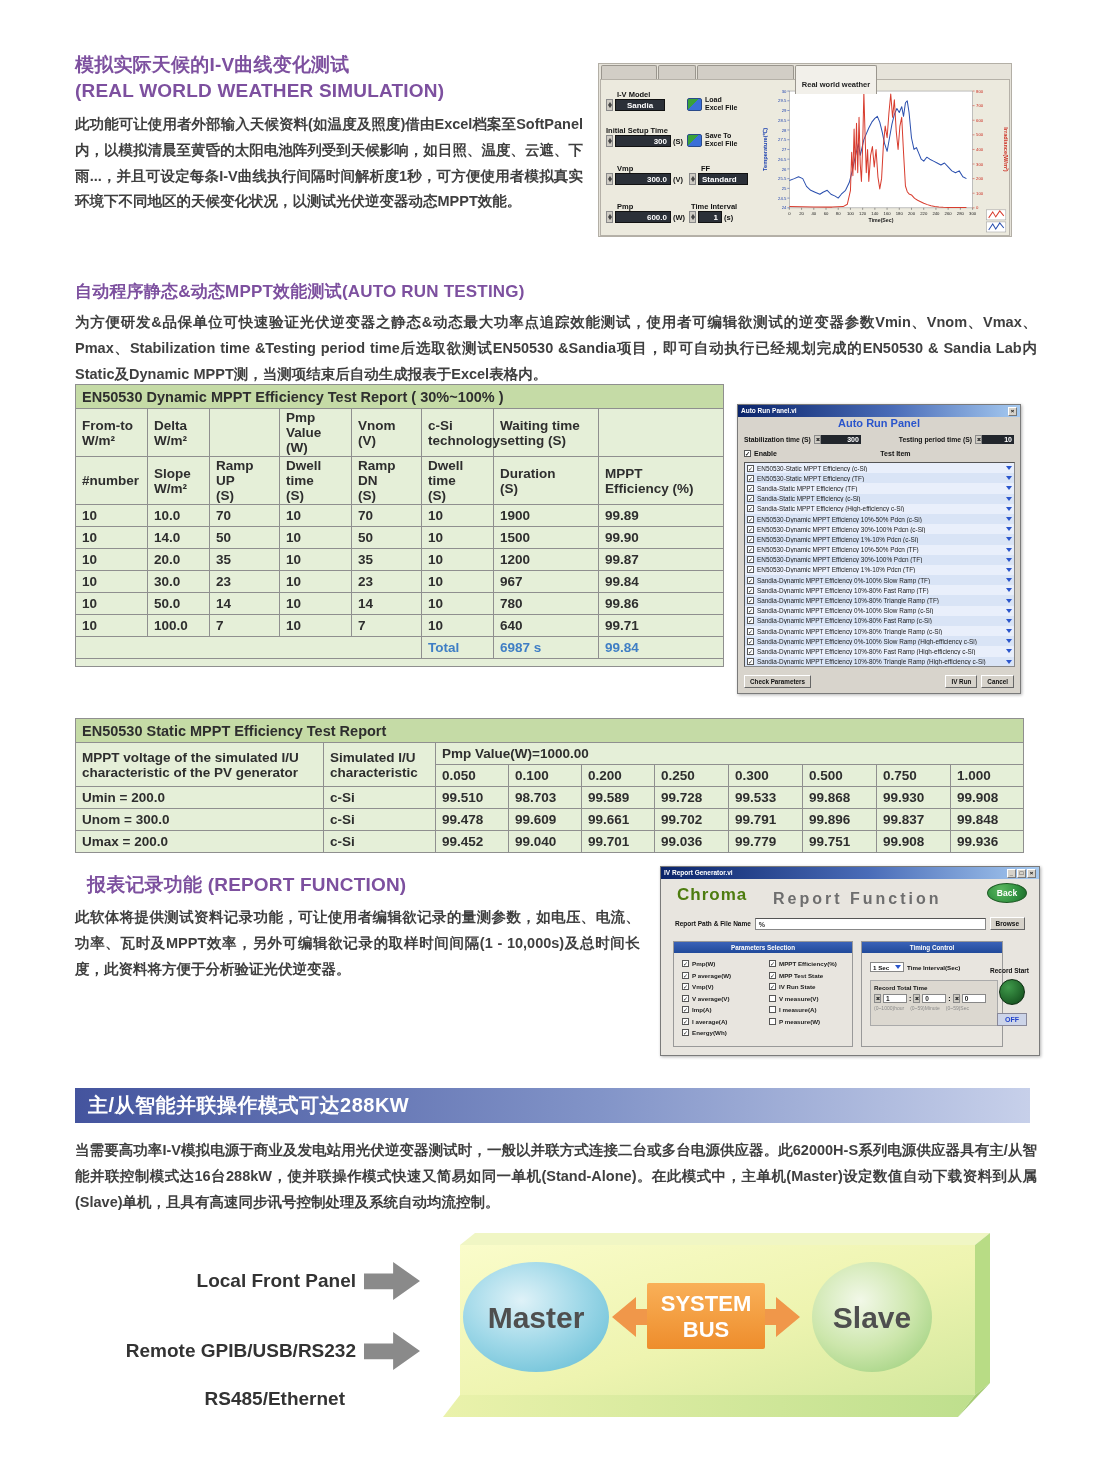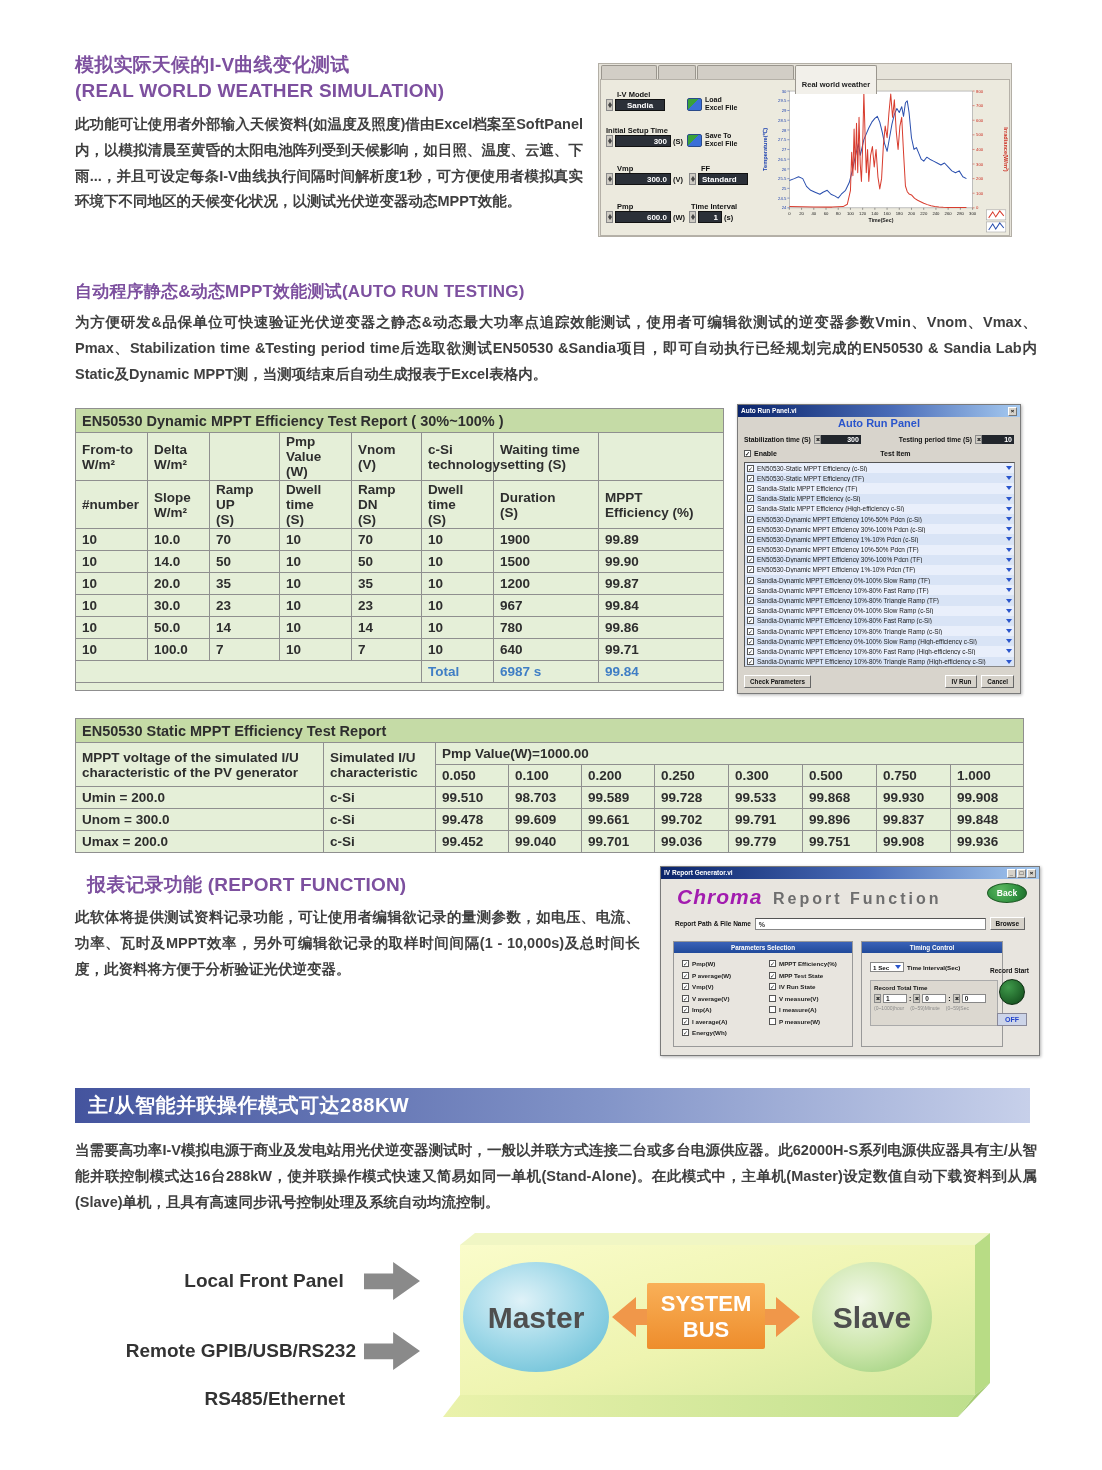--- a/index.html
+++ b/index.html
@@ -56,21 +56,21 @@
   .ar-row:nth-child(odd){background:#e9effb}
   .ar-row:nth-child(even){background:#d9e4f6}
   .cb{width:7px;height:7px;border:1px solid #555;background:#fff;font-size:6px;line-height:6px;text-align:center;color:#222;flex:none}
   .ar-row .lbl{font-size:6.4px;color:#1a1a1a;flex:1;white-space:nowrap;overflow:hidden}
   .dd{width:0;height:0;border-left:3px solid transparent;border-right:3px solid transparent;border-top:4px solid #2a55cc;flex:none}
   .ar-btns{position:absolute;left:6px;right:6px;bottom:5px;display:flex;font-size:6.3px;font-weight:bold}
   .btn{background:#d6d2ca;border:1px solid #fff;border-right-color:#666;border-bottom-color:#666;padding:2px 5px;color:#111}
 
   
   .report{left:660px;top:866px;width:380px;height:190px;background:#e8e5df}
-  .chroma{position:absolute;left:16px;top:18px;color:#a21caf;font-size:21px;font-weight:bold;font-style:italic;letter-spacing:1px}
+  .chroma{position:absolute;left:16px;top:18px;color:#4d7c0f;font-size:17px;font-weight:bold;letter-spacing:1px}
   .rf-title{position:absolute;left:112px;top:23px;color:#6e6e6e;font-size:16px;font-weight:bold;letter-spacing:3px}
   .back-btn{position:absolute;right:12px;top:16px;width:40px;height:20px;border-radius:50%;background:radial-gradient(circle at 35% 30%,#5ab75f,#2f8f3f 60%,#1e6a2a);border:1px solid #1e5a24;color:#fff;font-size:8.5px;font-weight:bold;text-align:center;line-height:19px}
   .rf-pathrow{position:absolute;left:14px;top:50px;right:14px;display:flex;align-items:center;gap:4px;font-size:6.5px;font-weight:bold;color:#111}
   .rf-input{flex:1;background:#fff;border:1px solid #888;border-top-color:#555;height:12px;font-size:7px;line-height:11px;padding:0 3px;color:#333}
   .panel{position:absolute;top:74px;height:106px;background:#e8e5df;border:1px solid #999}
   .panel-head{height:11px;background:linear-gradient(180deg,#3a62b8,#21склад447a);background:linear-gradient(180deg,#3a62b8,#214a9a);color:#fff;font-size:6.3px;font-weight:bold;text-align:center;line-height:11px}
   .chkrow{display:flex;align-items:center;gap:3px;height:11.5px}
   .chkrow .lbl{font-size:6.2px;color:#1a1a1a;font-weight:bold;white-space:nowrap}
   .tc-introw{position:absolute;left:8px;top:20px;display:flex;align-items:center;gap:3px;font-size:6.2px;font-weight:bold;color:#111}
   .tc-select{background:#fff;border:1px solid #888;height:10px;width:34px;font-size:6.2px;line-height:9px;padding:0 2px;display:flex;justify-content:space-between;align-items:center}
@@ -234,21 +234,21 @@
         <text x="121" y="138" text-anchor="middle" font-size="5.2" font-weight="bold" fill="#222">Time(Sec)</text>
         <text x="8" y="66" text-anchor="middle" font-size="5.6" font-weight="bold" fill="#1a3fae" transform="rotate(-90 8 66)">Temperature(℃)</text>
         <text x="243" y="66" text-anchor="middle" font-size="5.6" font-weight="bold" fill="#cc2a1e" transform="rotate(90 243 66)">Irradiance(W/m²)</text>
       </svg>
   </div>
 </div>
 
 <div class="abs sec-title small" style="left:75px;top:280px">自动程序静态&amp;动态MPPT效能测试(AUTO RUN TESTING)</div>
 <div class="abs body-text" style="left:75px;top:310px;width:962px">为方便研发&amp;品保单位可快速验证光伏逆变器之静态&amp;动态最大功率点追踪效能测试，使用者可编辑欲测试的逆变器参数Vmin、Vnom、Vmax、Pmax、Stabilization time &amp;Testing period time后选取欲测试EN50530 &amp;Sandia项目，即可自动执行已经规划完成的EN50530 &amp; Sandia Lab内 Static及Dynamic MPPT测，当测项结束后自动生成报表于Excel表格内。</div>
 
-<table class="green-table abs" style="left:75px;top:408px;width:648px">
+<table class="green-table abs" style="left:75px;top:384px;width:648px">
   <colgroup>
       <col style="width:72px">
       <col style="width:62px">
       <col style="width:70px">
       <col style="width:72px">
       <col style="width:70px">
       <col style="width:72px">
       <col style="width:105px">
       <col style="width:125px">
     </colgroup>
@@ -720,21 +720,21 @@
     </div>
   </div>
   <div class="rec-label">Record Start</div>
   <div class="rec-btn"></div>
   <div class="off-btn">OFF</div>
 </div>
 
 <div class="blue-bar">主/从智能并联操作模式可达288KW</div>
 <div class="abs body-text" style="left:75px;top:1138px;width:962px">当需要高功率I-V模拟电源于商业及发电站用光伏逆变器测试时，一般以并联方式连接二台或多台电源供应器。此62000H-S系列电源供应器具有主/从智能并联控制模式达16台288kW，使并联操作模式快速又简易如同一单机(Stand-Alone)。在此模式中，主单机(Master)设定数值自动下载资料到从属(Slave)单机，且具有高速同步讯号控制处理及系统自动均流控制。</div>
 
-<div class="diagram-label" style="left:156px;top:1270px;width:216px;text-align:center">Local Front Panel</div>
+<div class="diagram-label" style="left:140px;top:1270px;width:216px;text-align:right">Local Front Panel</div>
 <div class="block-arrow" style="left:364px;top:1262px"></div>
 <div class="diagram-label" style="left:95px;top:1340px;width:261px;text-align:right">Remote GPIB/USB/RS232</div>
 <div class="block-arrow" style="left:364px;top:1332px"></div>
 <div class="diagram-label" style="left:95px;top:1388px;width:250px;text-align:right">RS485/Ethernet</div>
 
 <svg class="abs" style="left:420px;top:1225px" width="585" height="200" viewBox="0 0 585 200">
   <defs>
     <linearGradient id="fg" x1="0" y1="0" x2="1" y2="1">
       <stop offset="0" stop-color="#fafcca"></stop>
         <stop offset="0.55" stop-color="#eef4b0"></stop>

